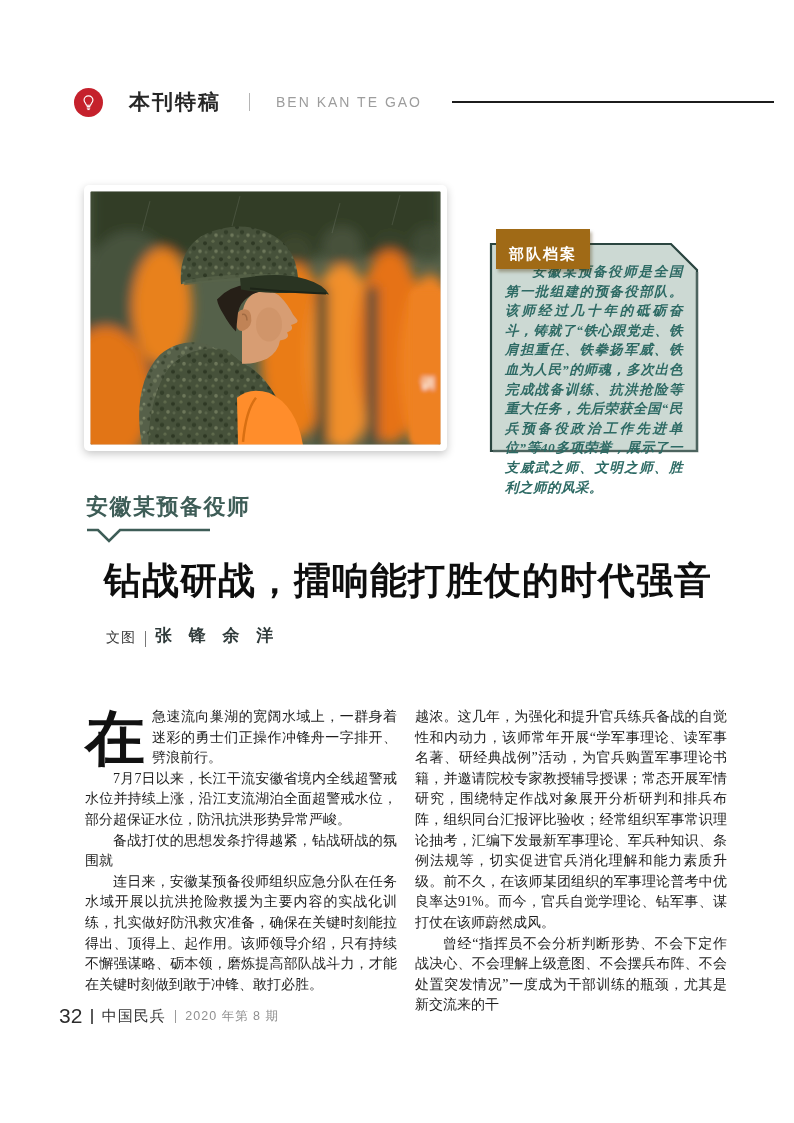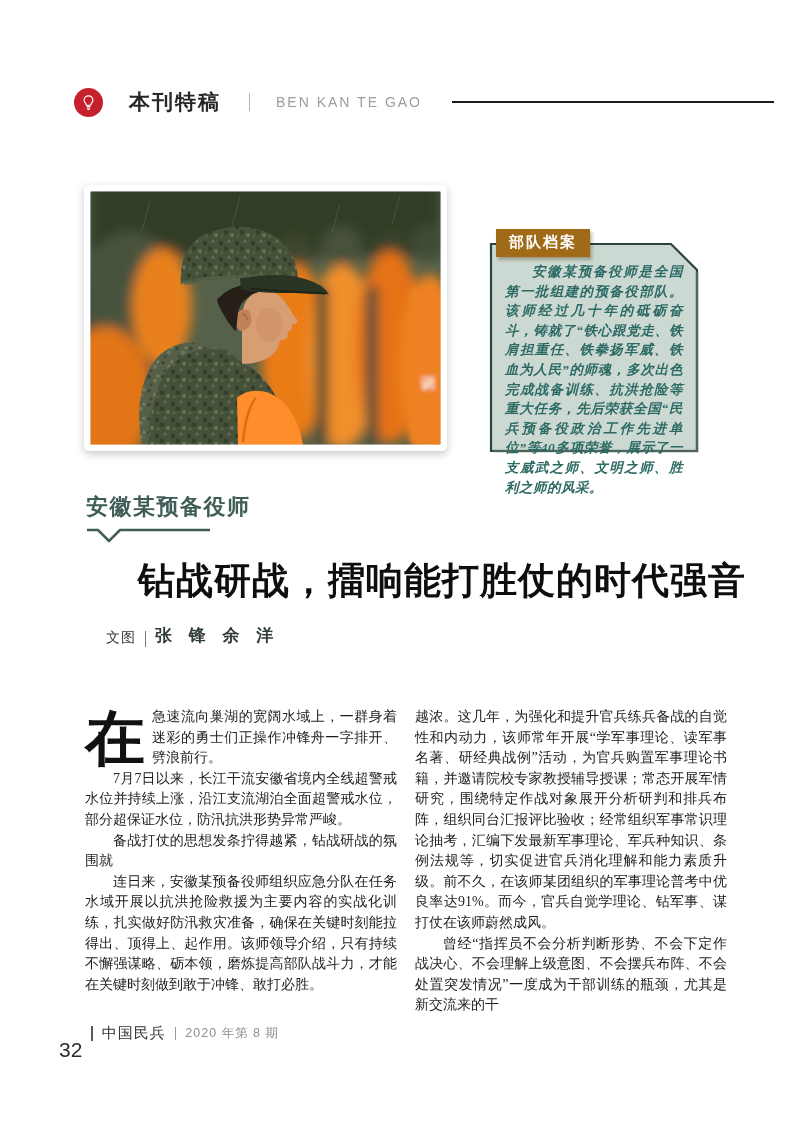--- a/index.html
+++ b/index.html
@@ -30,46 +30,46 @@
   
   .abox { position:absolute; left:489px; top:242px; width:210px; height:211px; }
   .abox-svg { position:absolute; left:0; top:0; width:100%; height:100%; }
   .abox-text { position:absolute; left:16px; top:20px; width:178px;
                font-size:13.5px; line-height:19.6px; color:#2d6a64;
                font-style:italic; font-weight:bold; letter-spacing:.5px;
                text-indent:2em; text-align:justify; }
   .abox-label { position:absolute; left:496px; top:229px; background:#a06a16;
                 color:#ffffff; font-family:"Liberation Sans", sans-serif;
                 font-size:15px; font-weight:bold; letter-spacing:2px;
-                padding:4px 13px 5px; box-shadow:2px 3px 3px rgba(70,45,0,.35); }
+                padding:16px 13px 5px; box-shadow:2px 3px 3px rgba(70,45,0,.35); }
 
   
   .tblock { position:absolute; left:86px; top:492px; width:660px; }
   .kicker { color:#3e5d57; font-size:22px; font-weight:bold; letter-spacing:1.5px; }
   .kicker-line { display:block; margin-top:6px; }
   .title { font-family:"Liberation Sans", sans-serif; font-size:37px; font-weight:900;
-           color:#0e0e0e; letter-spacing:1px; margin:12px 0 0 18px; white-space:nowrap;text-align:right; }
+           color:#0e0e0e; letter-spacing:1px; margin:12px 0 0 18px; white-space:nowrap; }
   .byline { display:flex; align-items:flex-end; margin:18px 0 0 20px; }
   .byline-label { font-size:14px; color:#3a3a3a; letter-spacing:1px; }
   .byline-sep { width:1px; height:16px; background:#777; margin:0 9px; }
   .byline-authors { font-family:"Liberation Sans", sans-serif; font-size:17px;
                     font-weight:bold; color:#2f3a3a; letter-spacing:3px; word-spacing:6px; }
 
   
   .cols { position:absolute; left:85px; top:707px; width:642px; display:flex; gap:18px; }
   .col { width:312px; font-size:14px; line-height:20.6px; color:#1d1d1d;
          text-align:justify; }
   .col p { margin:0; }
   .col p.ind { text-indent:2em; }
   .dropcap { float:left; font-size:60px; line-height:58px; font-weight:600;
              color:#111; margin:3px 7px 0 0; }
 
   
   .ftr { position:absolute; left:59px; top:1004px; display:flex; align-items:center; }
-  .ftr-num { font-family:"Liberation Sans", sans-serif; font-size:21px; color:#2c2c2c;margin-top:34px; }
+  .ftr-num { font-family:"Liberation Sans", sans-serif; font-size:21px; color:#2c2c2c; }
   .ftr-sep { width:1.5px; height:15px; background:#5a5a5a; margin:0 9px; }
   .ftr-sep2 { width:1.5px; height:13px; background:#9a9a9a; margin:0 9px; }
   .ftr-mag { font-family:"Liberation Sans", sans-serif; font-size:15px; color:#333;
              letter-spacing:1px;text-align:center; }
   .ftr-issue { font-family:"Liberation Sans", sans-serif; font-size:12.5px; color:#8f8f8f;
                letter-spacing:1px; }
 </style>
 </head>
 <body>
 

